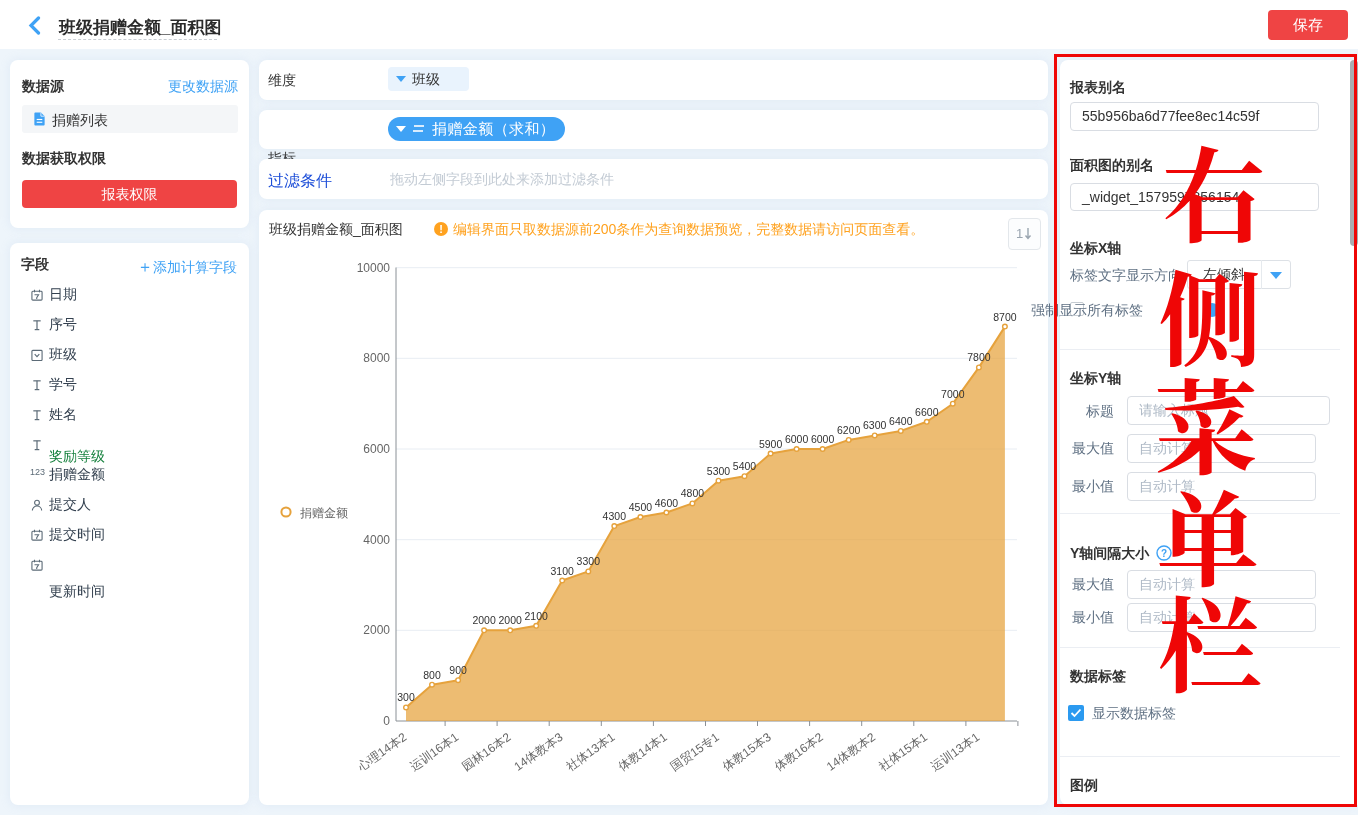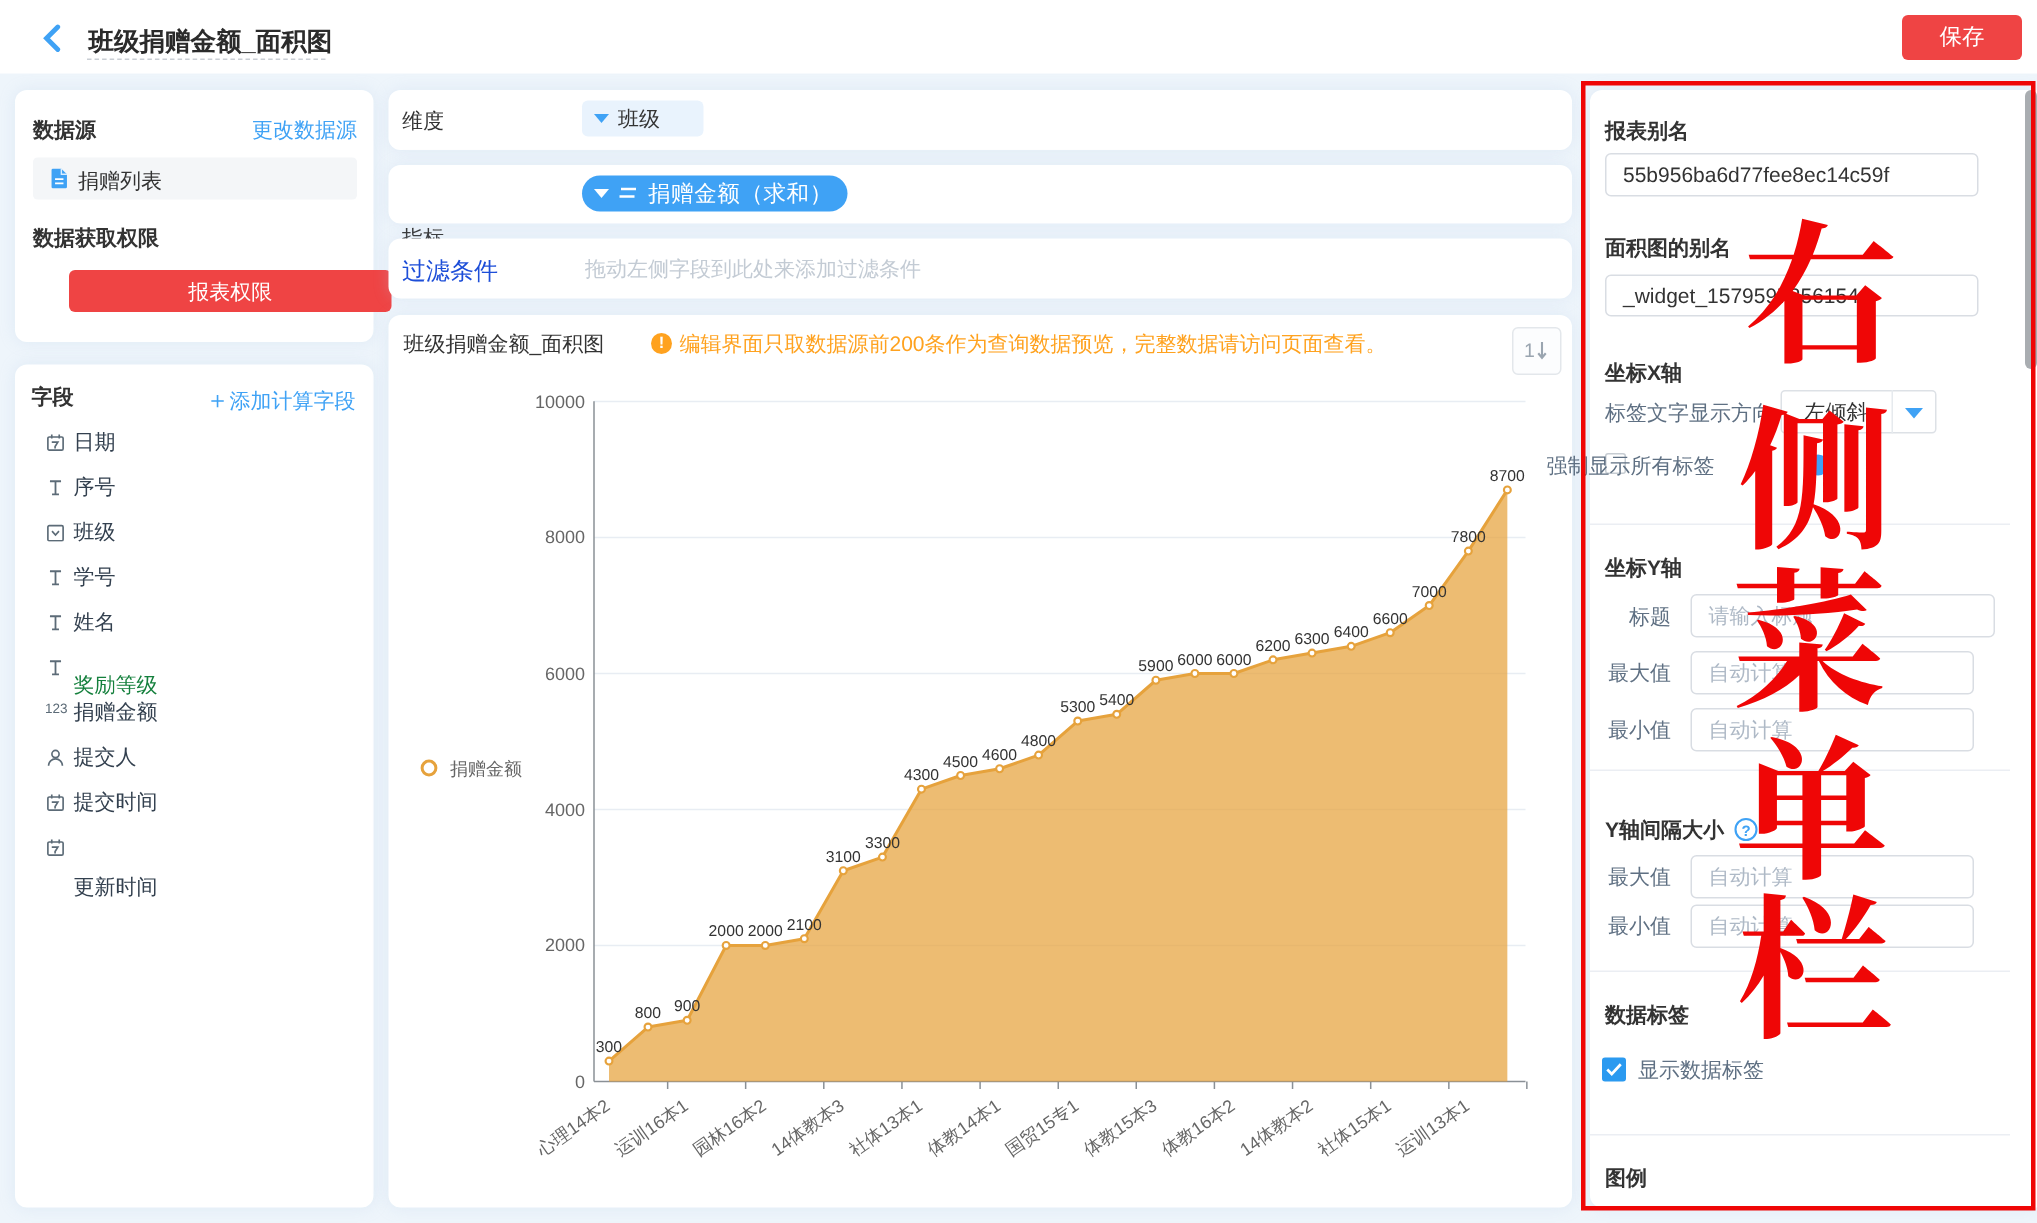--- a/index.html
+++ b/index.html
@@ -30,21 +30,21 @@
 <div class="abs blue" style="left:168px;top:78px;font-size:14px;">更改数据源</div>
 <div class="abs" style="left:22px;top:105px;width:216px;height:28px;background:#f4f6f8;border-radius:3px;"></div>
 <svg class="abs" style="left:33px;top:112px;" width="13" height="14" viewBox="0 0 13 15">
     <path d="M1 1.5 a1 1 0 0 1 1-1 h6 l4 4 v9 a1 1 0 0 1 -1 1 h-9 a1 1 0 0 1 -1-1 z" fill="#3fa2f5"></path>
     <path d="M8 .5 v4 h4" fill="none" stroke="#dbeeff" stroke-width="1"></path>
     <line x1="3.5" y1="8" x2="9.5" y2="8" stroke="#fff" stroke-width="1.2"></line>
     <line x1="3.5" y1="11" x2="9.5" y2="11" stroke="#fff" stroke-width="1.2"></line>
   </svg>
 <div class="abs" style="left:52px;top:112px;font-size:14px;color:#333;">捐赠列表</div>
 <div class="abs b" style="left:22px;top:150px;">数据获取权限</div>
-<div class="abs btn" style="left:22px;top:180px;width:215px;height:28px;line-height:28px;font-size:14px;margin-left:24px;">报表权限</div>
+<div class="abs btn" style="left:22px;top:180px;width:215px;height:28px;line-height:28px;font-size:14px;">报表权限</div>
 
 <div class="card" style="left:10px;top:243px;width:239px;height:562px;"></div>
 <div class="abs b" style="left:21px;top:256px;">字段</div>
 <div class="abs blue" style="left:137px;top:257px;font-size:14px;"><span style="font-size:16px;">＋</span>添加计算字段</div>
 <svg class="abs" style="left:31px;top:289px;" width="12" height="12" viewBox="0 0 13 13">
     <rect x="1" y="2.5" width="11" height="9.5" rx="1" fill="none" stroke="#5c6b77" stroke-width="1.2"></rect>
     <line x1="3.8" y1="0.8" x2="3.8" y2="3.6" stroke="#5c6b77" stroke-width="1.2"></line>
     <line x1="9.2" y1="0.8" x2="9.2" y2="3.6" stroke="#5c6b77" stroke-width="1.2"></line>
     <path d="M3.8 6.2 h4.4 l-2 3.2 v1.4" fill="none" stroke="#5c6b77" stroke-width="1.2"></path>
   </svg>

